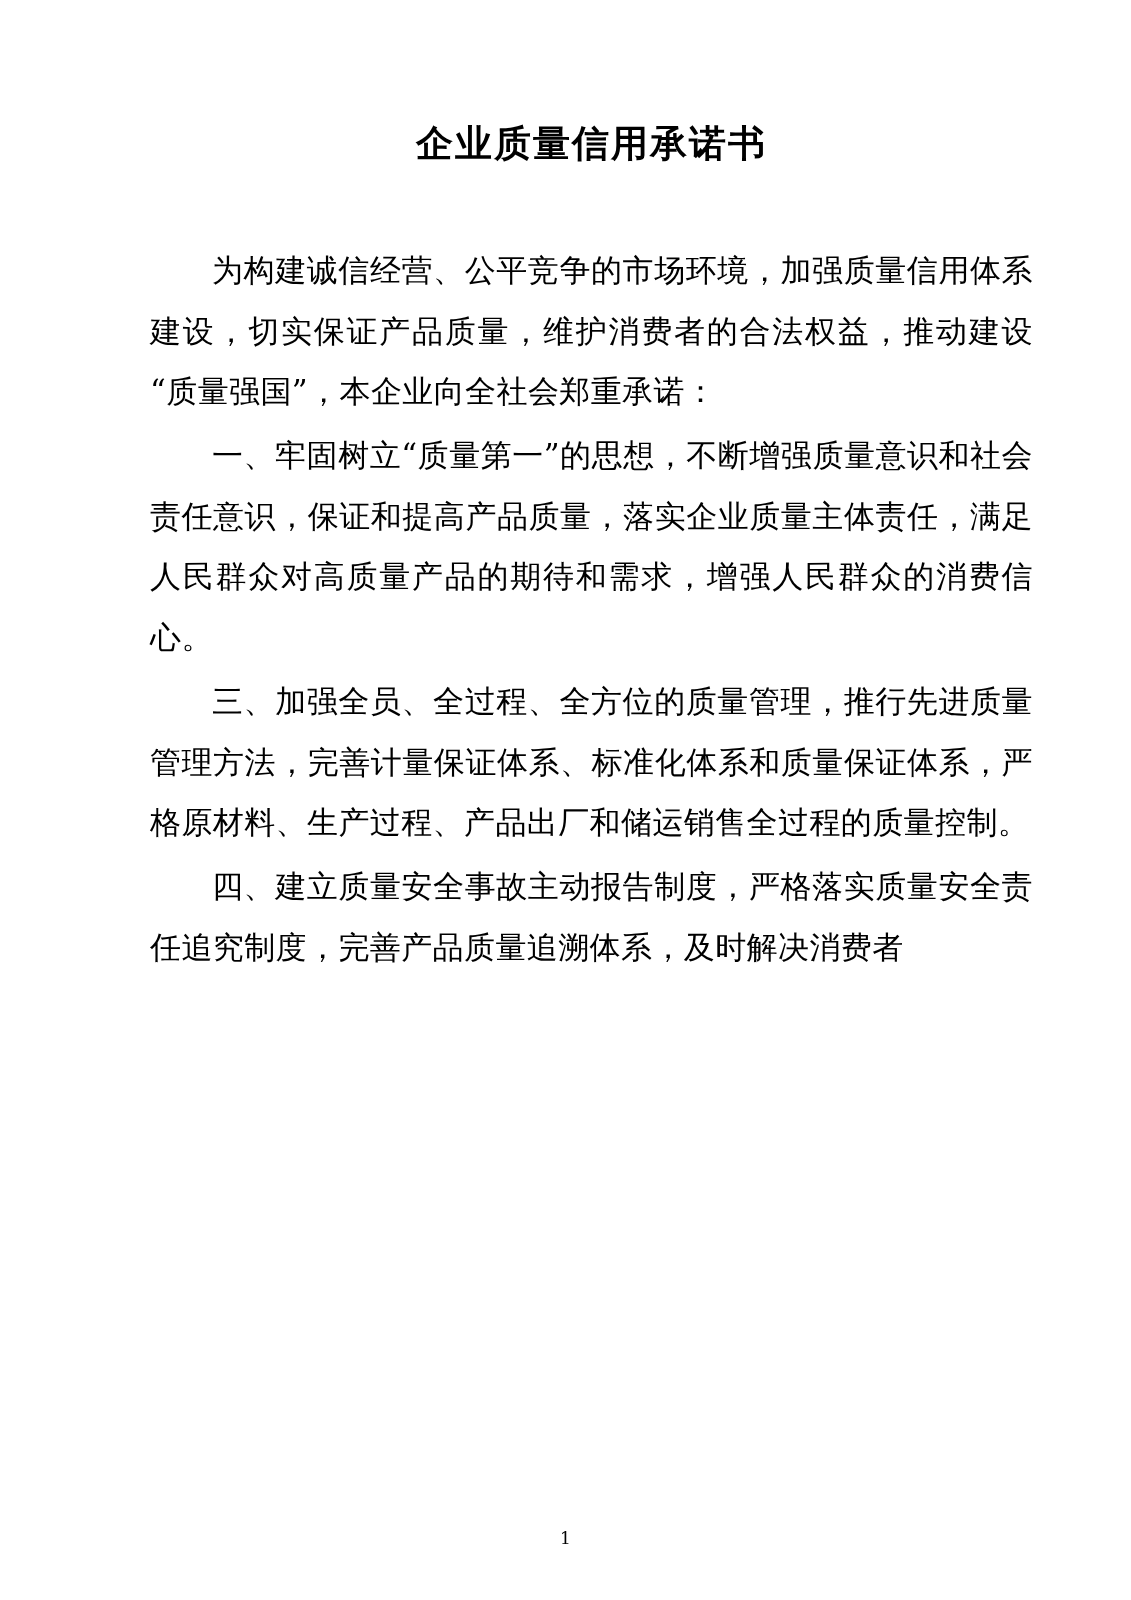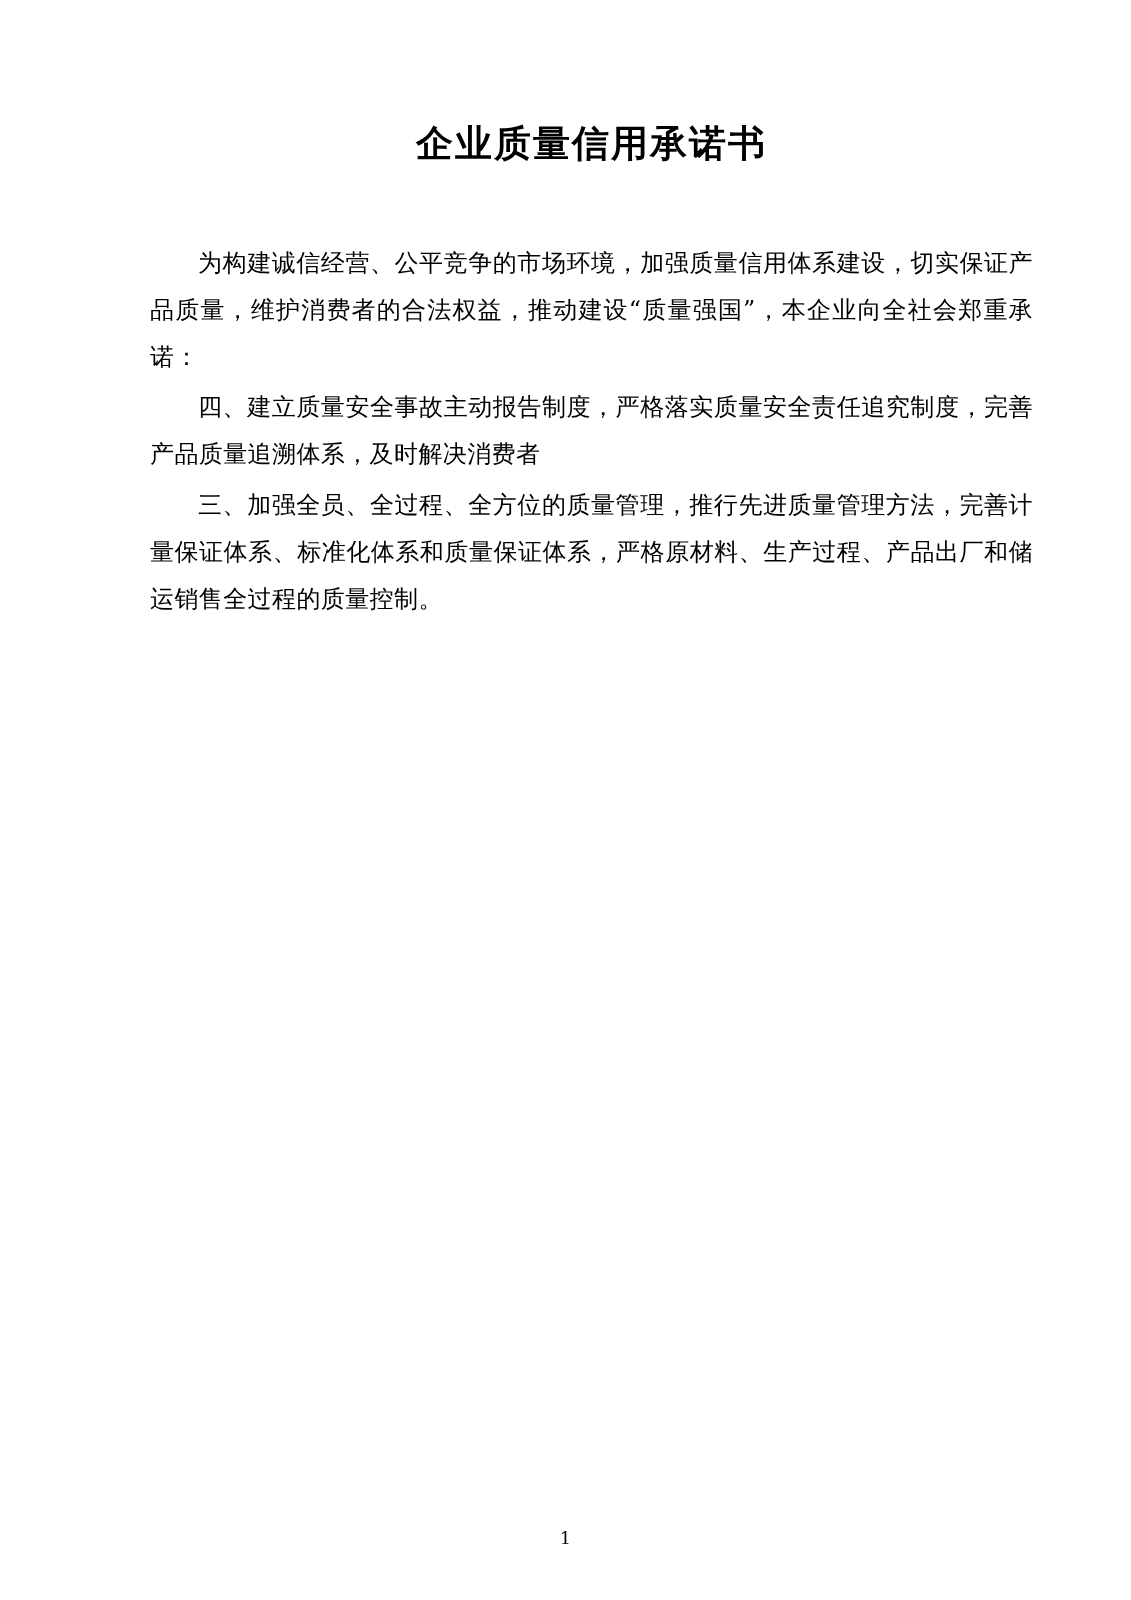--- a/index.html
+++ b/index.html
@@ -27,21 +27,21 @@
   .doc-title {
     text-align: center;
     font-family: "DejaVu Sans", "Liberation Sans", sans-serif;
     font-weight: bold;
     font-size: 37px;
     letter-spacing: 2px;
     margin: 0 0 72px 0;
     line-height: 1.3;
   }
   .body-text {
-    font-size: 24px;
+    font-size: 31px;
     line-height: 1.95;
     text-align: justify;
     text-justify: inter-ideograph;
     letter-spacing: 0.4px;
   }
   .para {
     margin: 0 0 4px 0;
     text-indent: 2em;
   }
   .page-number {
@@ -57,19 +57,20 @@
 </style>
 </head>
 <body>
 
 <div class="page">
 
   <h1 class="doc-title">企业质量信用承诺书</h1>
 
   <div class="body-text">
     <p class="para">为构建诚信经营、公平竞争的市场环境，加强质量信用体系建设，切实保证产品质量，维护消费者的合法权益，推动建设“质量强国”，本企业向全社会郑重承诺：</p>
+    <p class="para">一、牢固树立“质量第一”的思想，不断增强质量意识和社会责任意识，保证和提高产品质量，落实企业质量主体责任，满足人民群众对高质量产品的期待和需求，增强人民群众的消费信心。</p>
+    <p class="para">三、加强全员、全过程、全方位的质量管理，推行先进质量管理方法，完善计量保证体系、标准化体系和质量保证体系，严格原材料、生产过程、产品出厂和储运销售全过程的质量控制。</p>
     <p class="para">四、建立质量安全事故主动报告制度，严格落实质量安全责任追究制度，完善产品质量追溯体系，及时解决消费者</p>
-    <p class="para">三、加强全员、全过程、全方位的质量管理，推行先进质量管理方法，完善计量保证体系、标准化体系和质量保证体系，严格原材料、生产过程、产品出厂和储运销售全过程的质量控制。</p>
   </div>
 
 </div>
 
 <div class="page-number">1</div>
 
 </body></html>

